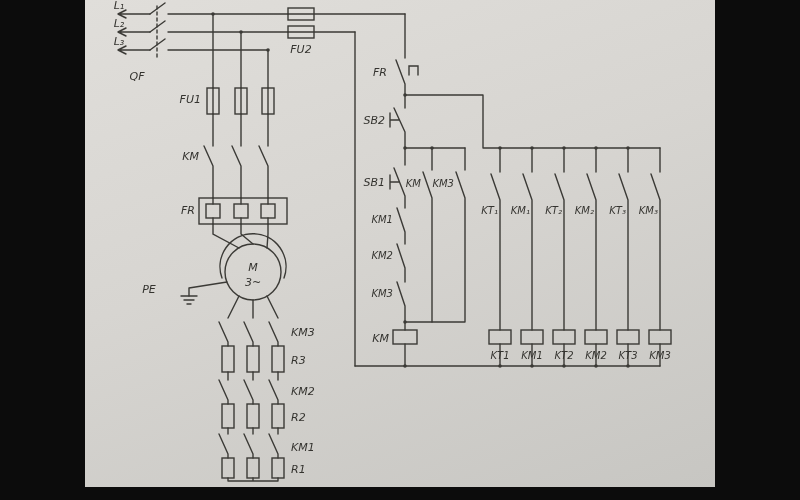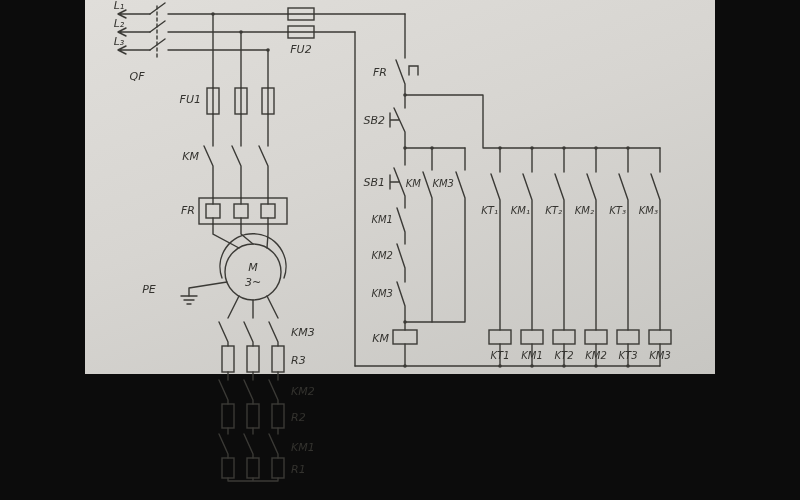--- a/index.html
+++ b/index.html
@@ -1,18 +1,18 @@
 <!DOCTYPE html>
 <html><head>
 <meta charset="utf-8">
 <style>
   html,body{margin:0;padding:0;background:#000;}
   .stage{position:relative;width:800px;height:500px;background:#0c0c0c;overflow:hidden;
          font-family:"DejaVu Sans",sans-serif;}
-  .paper{position:absolute;left:85px;top:0;width:630px;height:374px;
+  .paper{position:absolute;left:85px;top:0;width:630px;height:487px;
          background:linear-gradient(160deg,#e0deda 0%,#d7d5d1 45%,#c7c6c2 100%);}
   .paper svg{display:block;}
   svg text{font-family:"DejaVu Sans",sans-serif;font-style:italic;font-size:11px;
            fill:#34332f;stroke:none;}
   svg text.small{font-size:10px;}
 </style>
 </head>
 <body>
 
 <div class="stage">

